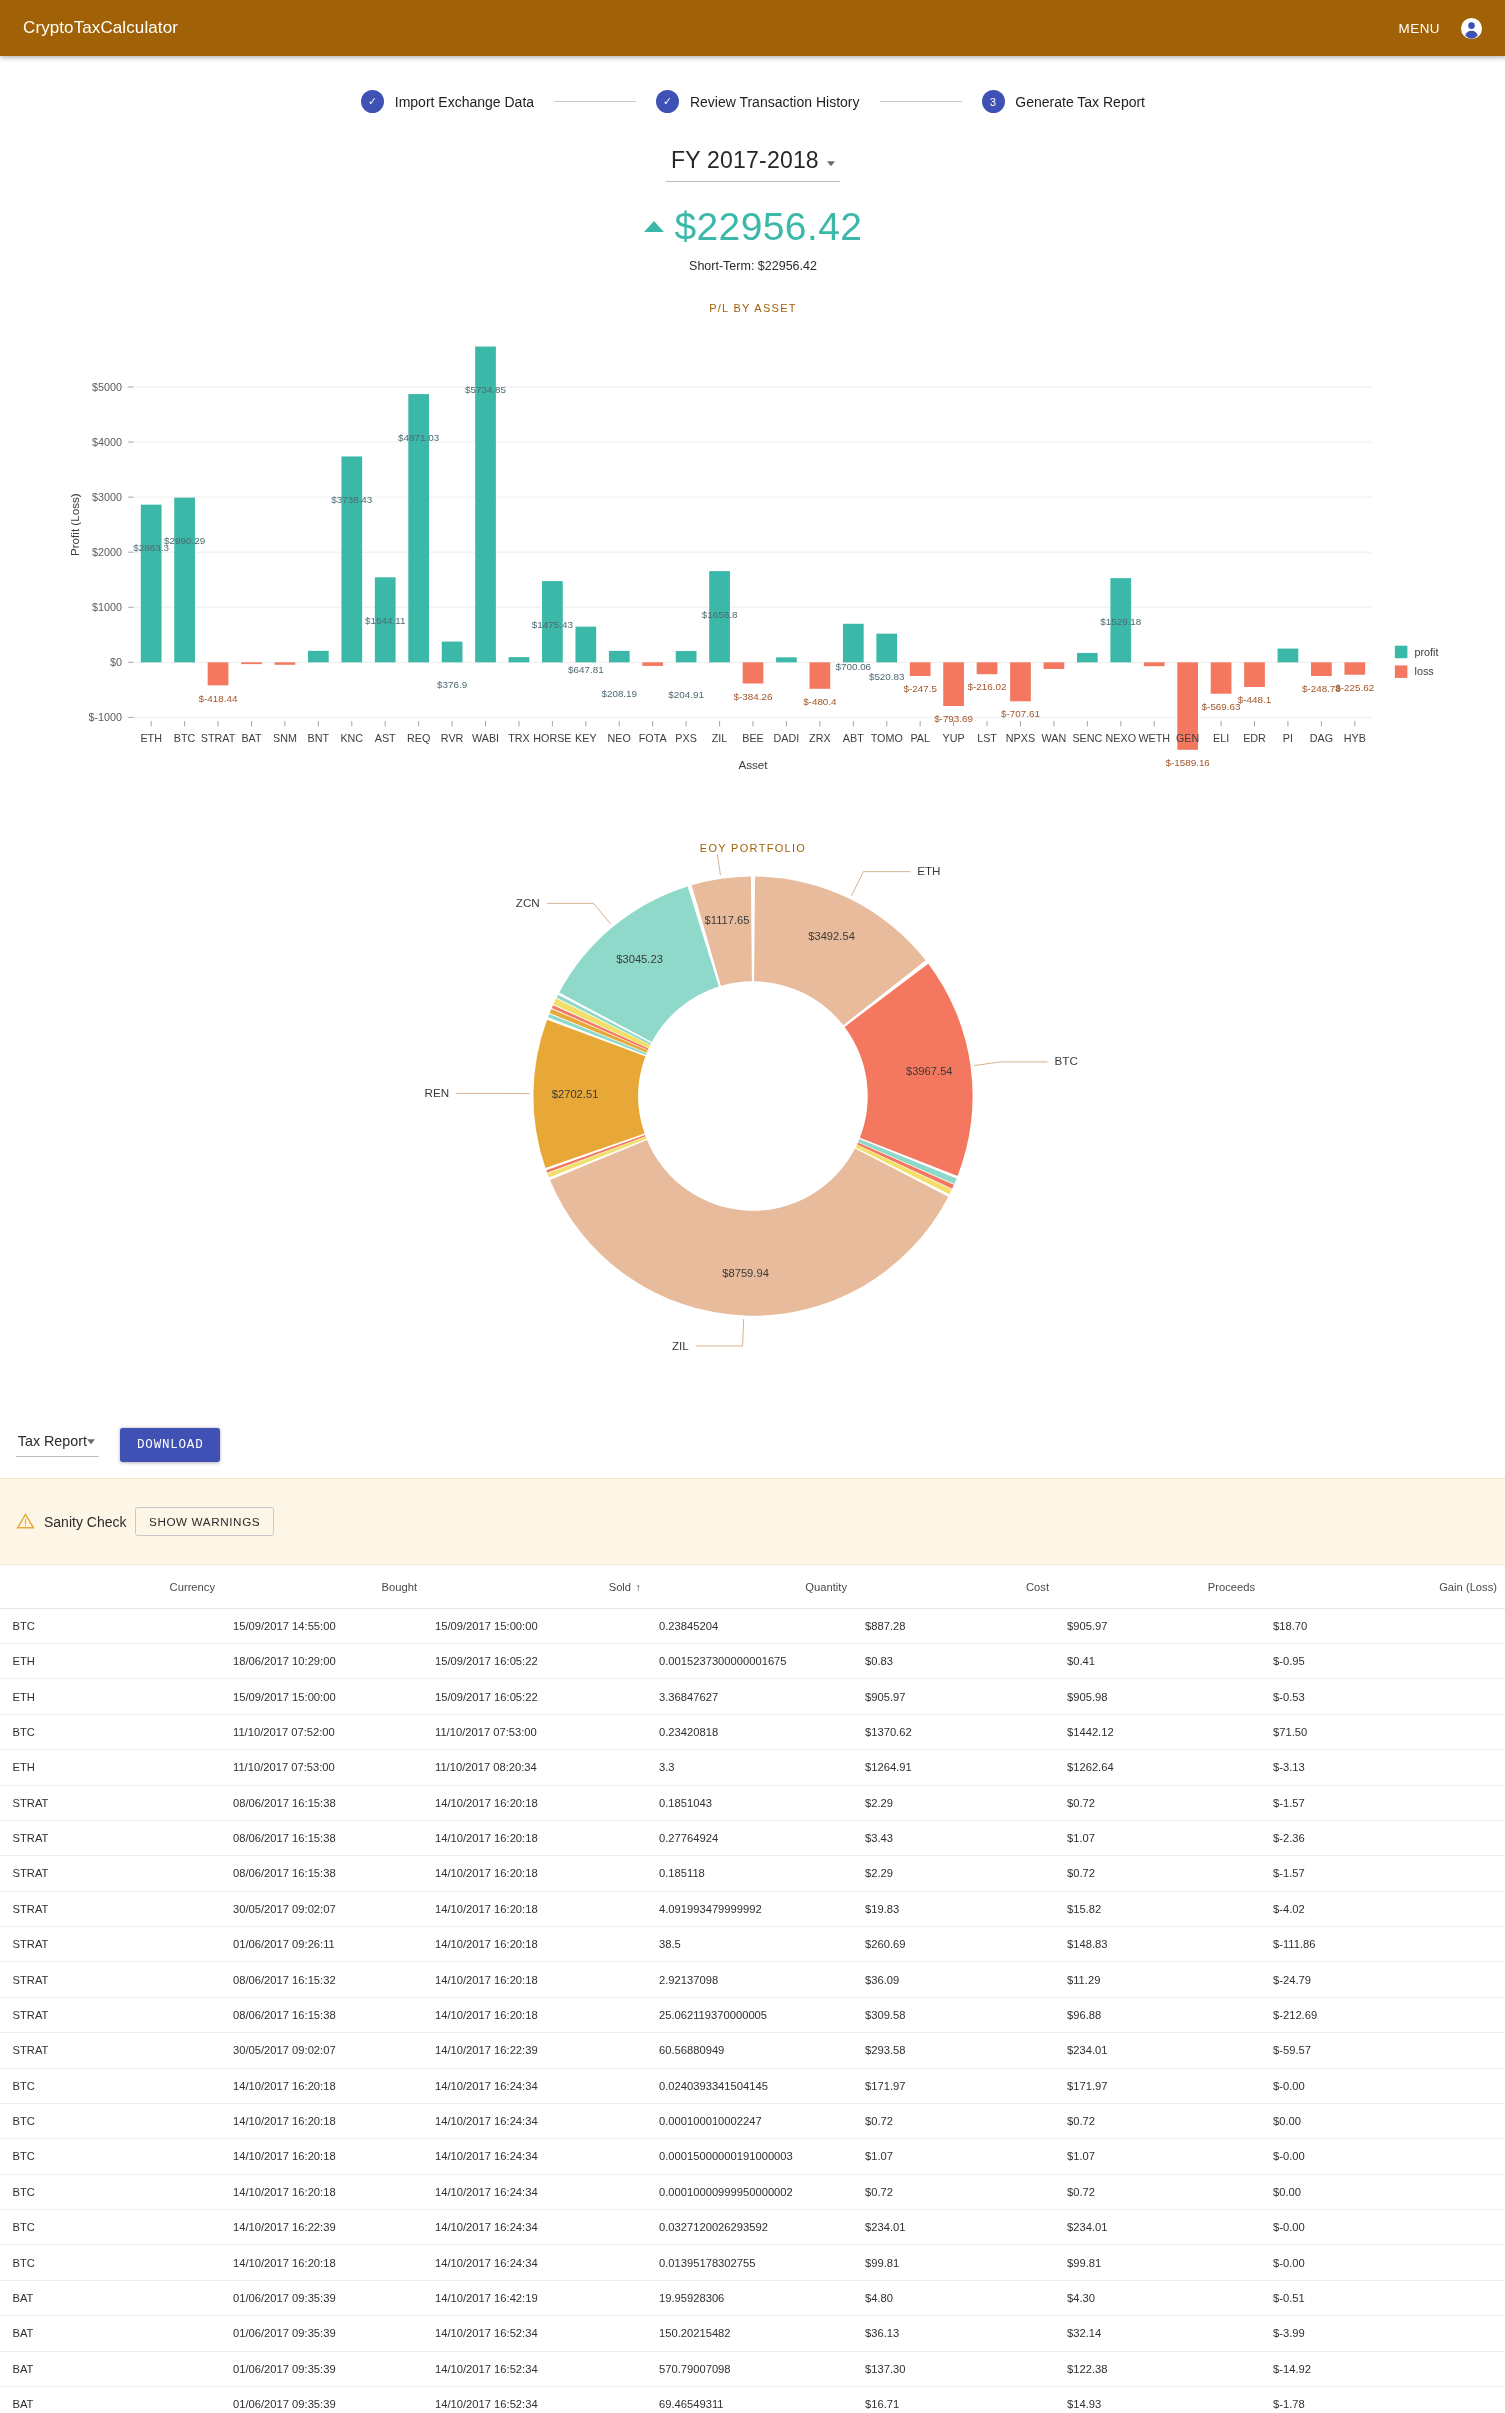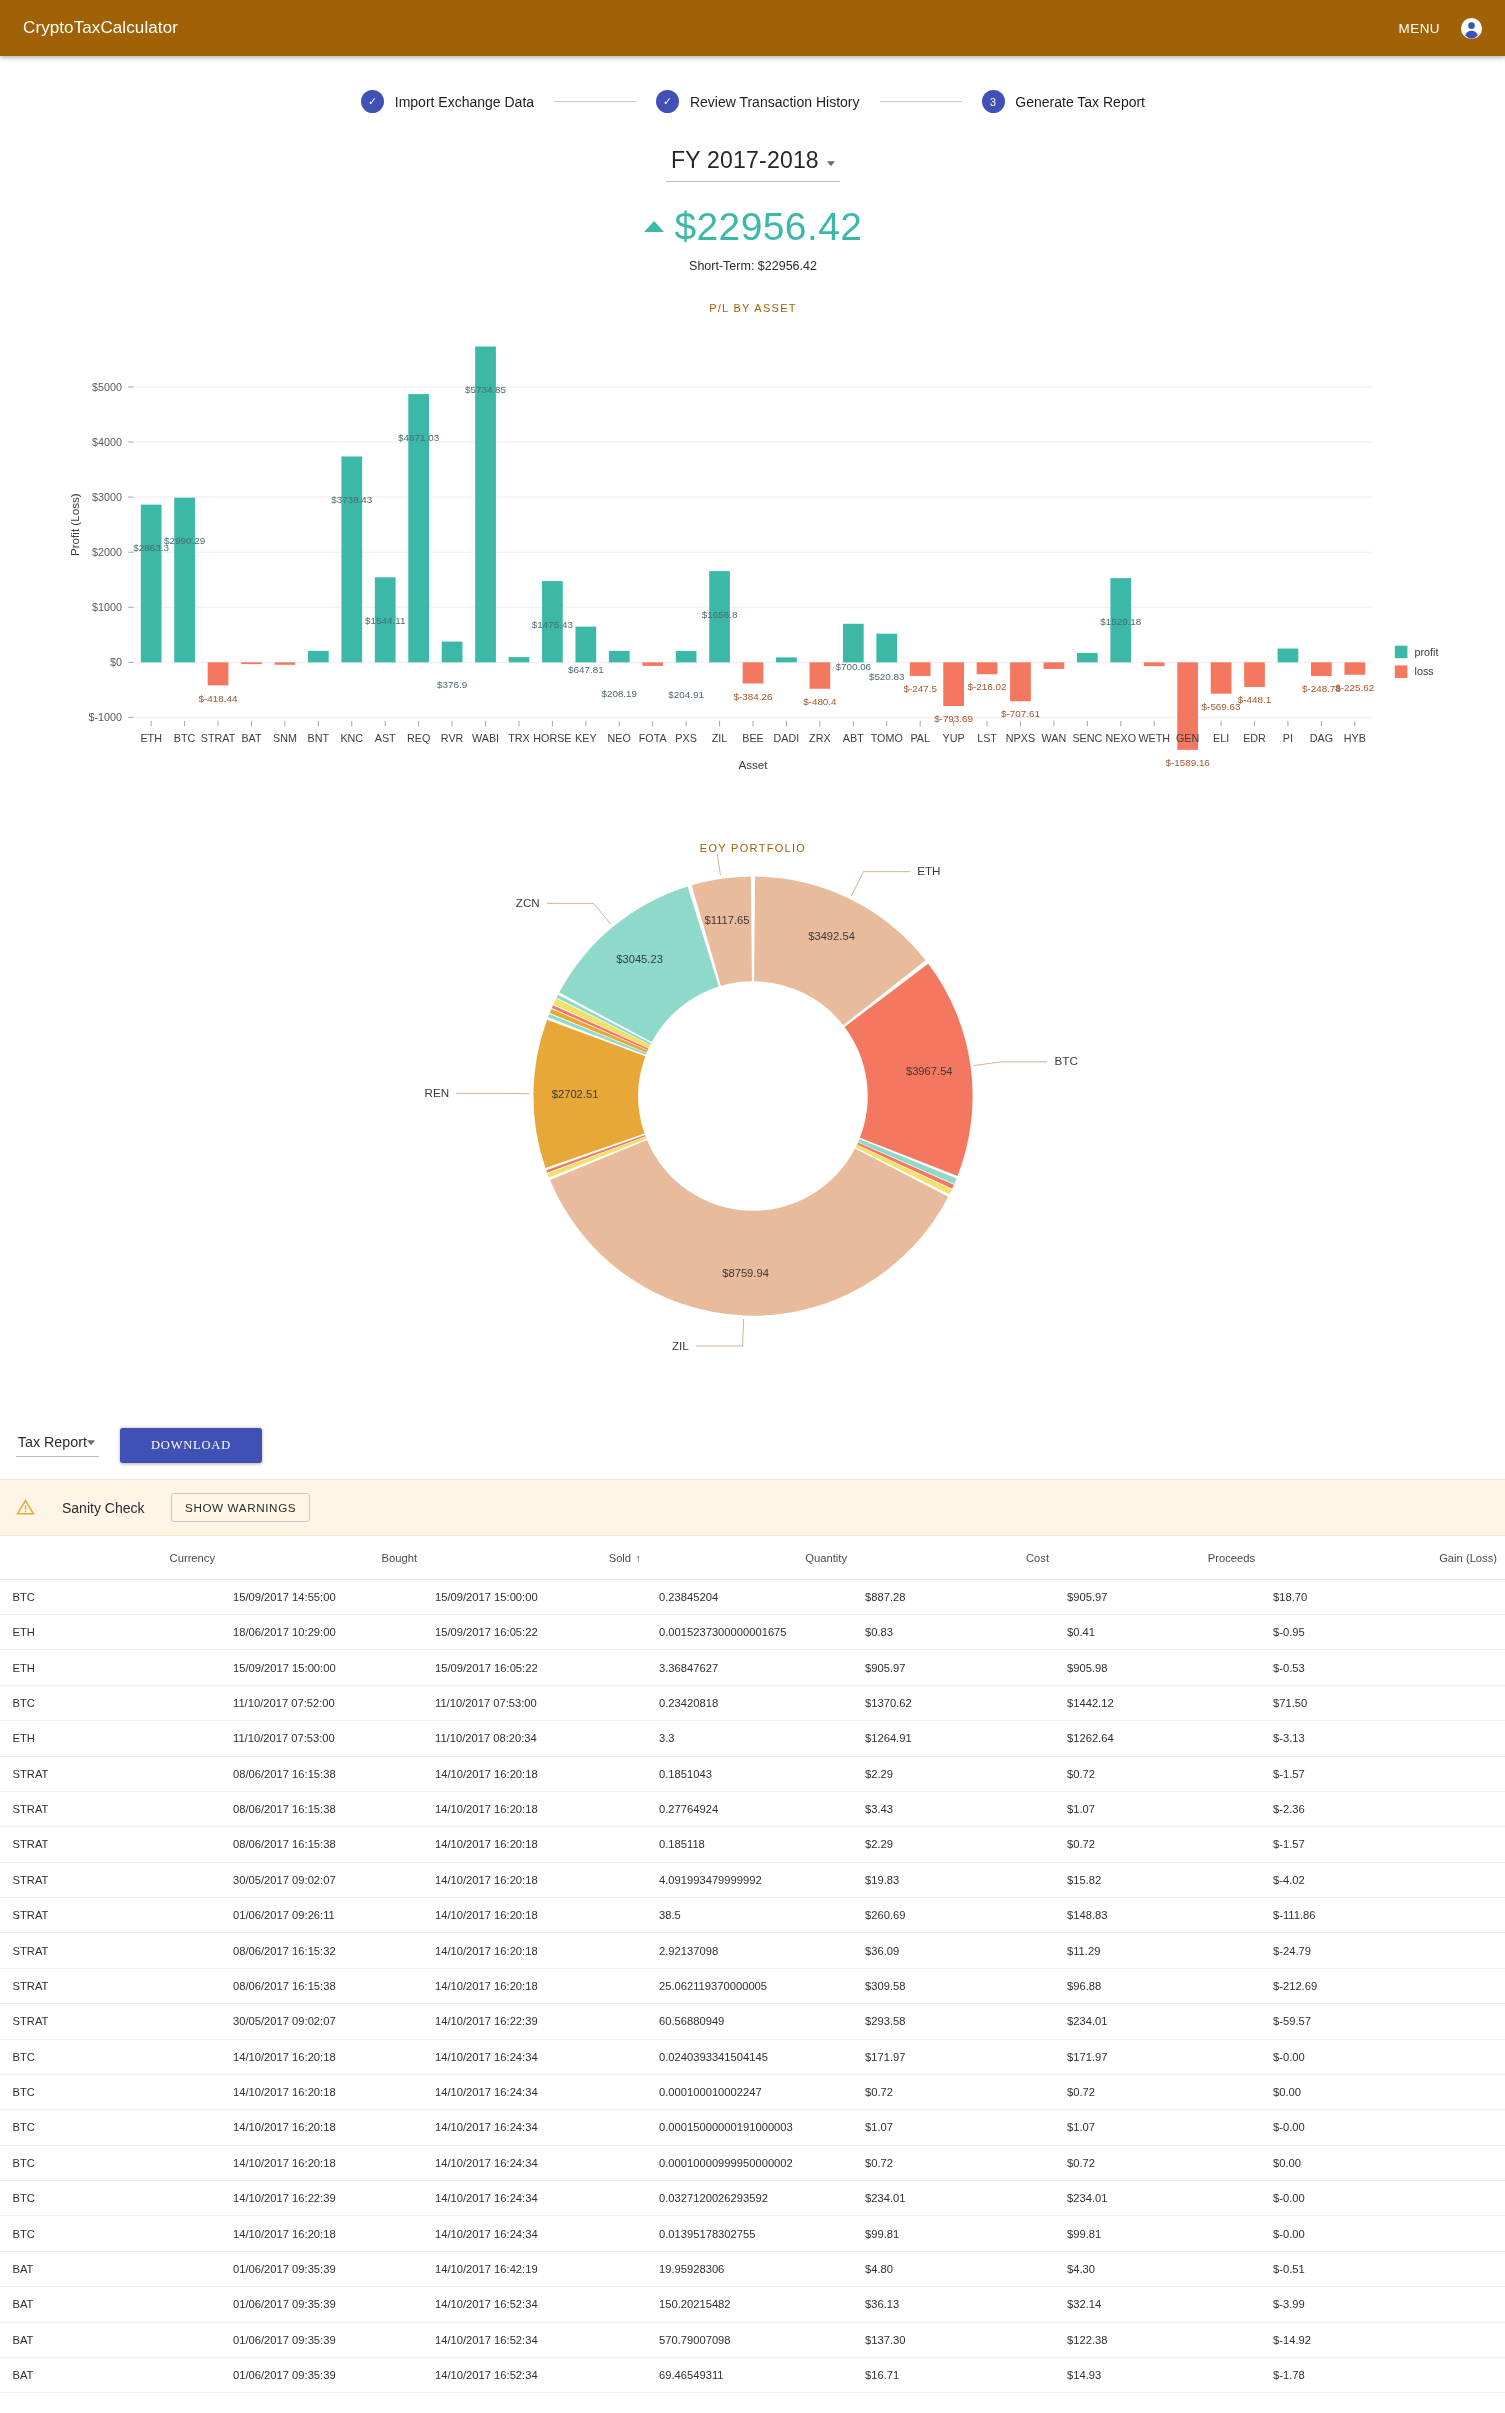--- a/index.html
+++ b/index.html
@@ -110,32 +110,32 @@
   .report-select {
     display: inline-flex; align-items: baseline; 
     border-bottom: 0.9px solid #bdbdbd;
     padding: 0 3.6px 6.3px 1.8px;
     cursor: pointer;
     font-size: 14.3px; color: #2b2b2b;
   }
   .download-btn {
     background: #3f51b5; color: #fff;
     border: none; border-radius: 2.7px;
-    padding: 10px 31px;
+    padding: 10px 17px;
     font-size: 12.5px; letter-spacing: 0.8px;
-    font-family: Liberation Serif, serif;
+    font-family: Liberation Mono, monospace;
     cursor: pointer;
     box-shadow: 0 0.9px 3.6px rgba(0,0,0,.3);
   }
 
   
   .sanity-bar {
     background: #fdf6e7;
-    display: flex; align-items: center; gap: 27px;
-    padding: 13px 16px;
+    display: flex; align-items: center; gap: 9px;
+    padding: 28px 16px;
     border-top: 0.9px solid #f2e6cd;
     border-bottom: 0.9px solid #f2e6cd;
   }
   .warn-icon { flex: none; }
   .sanity-text { font-size: 14px; color: #2b2b2b; }
   .show-warnings-btn {
     background: transparent;
     border: 0.9px solid #c8c8c8;
     border-radius: 2.7px;
     padding: 7.2px 12.5px;

